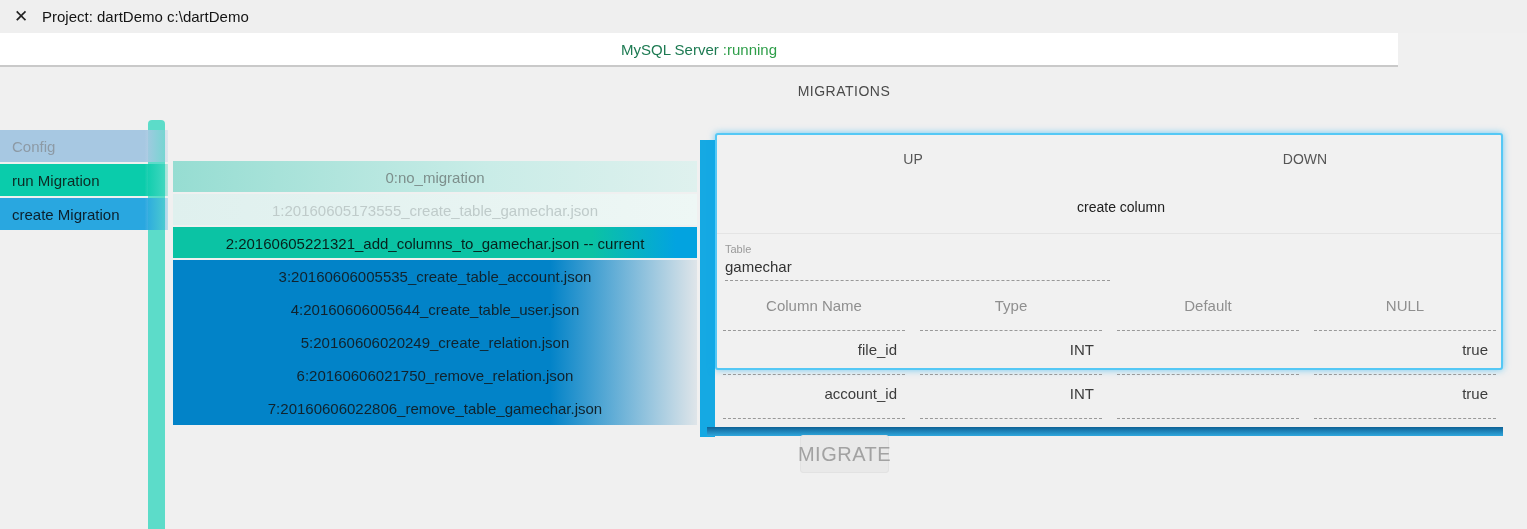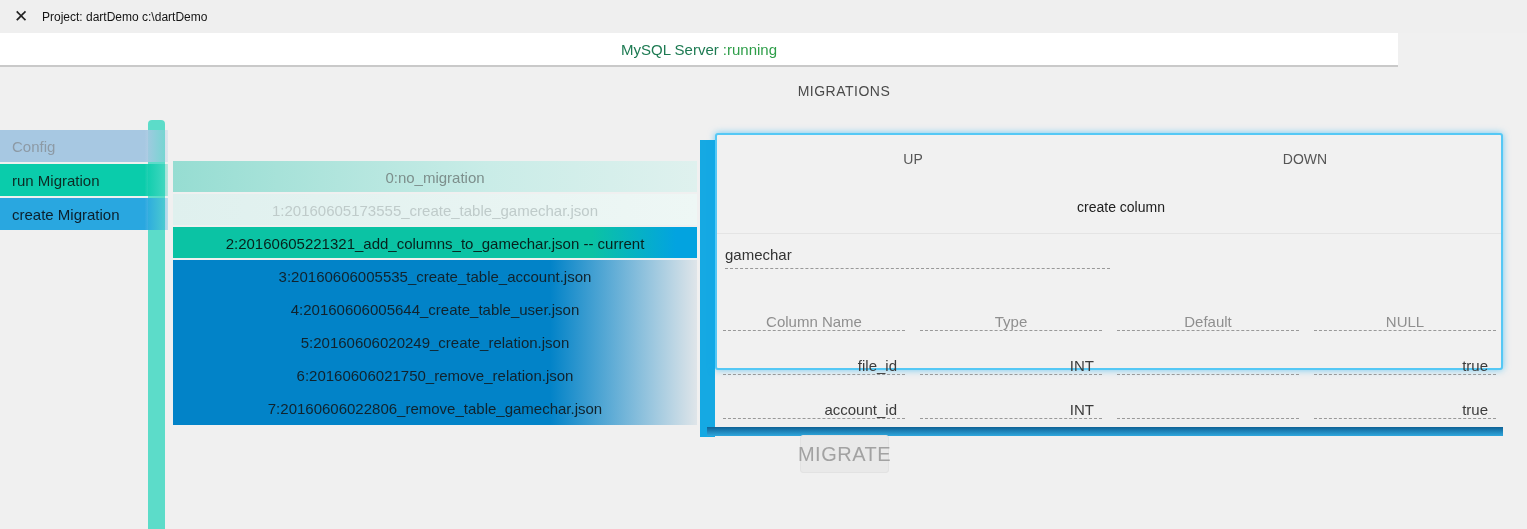--- a/index.html
+++ b/index.html
@@ -13,21 +13,21 @@
   }
   
   .titlebar {
     position:absolute; left:0; top:0; width:1527px; height:33px;
     background:#efefef; display:flex; align-items:center;
   }
   .close-btn {
     width:34px; height:33px; display:flex; align-items:center; justify-content:center;
     font-size:17px; color:#222; cursor:pointer; margin-left:4px;
   }
-  .win-title { font-size:12px; color:#141414; margin-left:4px; }
+  .win-title { font-size:15px; color:#141414; margin-left:4px; }
 
   
   .statusband {
     position:absolute; left:0; top:33px; width:1398px; height:34px;
     background:#ffffff; border-bottom:2px solid #c9c9c9;
     display:flex; align-items:center; justify-content:center;
     font-size:15px;
   }
   .status-label { color:#1d7a52; }
   .status-state { color:#2e9e49; margin-left:4px; }
@@ -113,21 +113,21 @@
   .field-value {
     font-size:15px; color:#333; margin-top:3px; padding-bottom:5px;
     border-bottom:1px dashed #999;
   }
   .cols-grid {
     position:absolute; left:6px; top:158px;
     display:grid; grid-template-columns:repeat(4, 182px); column-gap:15px;
     grid-auto-rows:auto;
   }
   .cell {
-    border-bottom:1px dashed #999; padding-bottom:0;
+    border-bottom:1px dashed #999; padding-bottom:16px;
     display:flex; align-items:flex-end; font-size:15px;
   }
   .cell-head { height:38px; justify-content:center; color:#8f8f8f; }
   .cell-val { height:44px; justify-content:flex-end; padding-right:8px; color:#3c3c3c; }
 
   
   .migrate-btn {
     position:absolute; left:800px; top:435px; width:89px; height:38px;
     background:#e9e9e9; border:1px solid #e2e2e2; border-radius:3px;
     color:#a2a2a2; font-size:20px; letter-spacing:0.5px;
@@ -179,20 +179,21 @@
 
 <div class="panel">
   <div class="panel-tabs">
     <div class="panel-tab">UP</div>
     <div class="panel-tab">DOWN</div>
   </div>
   <div class="action-title">create column</div>
   <div class="panel-divider"></div>
 
   <div class="table-field">
+    <div class="field-label">Table</div>
     <div class="field-value">gamechar</div>
   </div>
 
   <div class="cols-grid">
     <div class="cell cell-head">Column Name</div>
     <div class="cell cell-head">Type</div>
     <div class="cell cell-head">Default</div>
     <div class="cell cell-head">NULL</div>
 
     <div class="cell cell-val">file_id</div>

